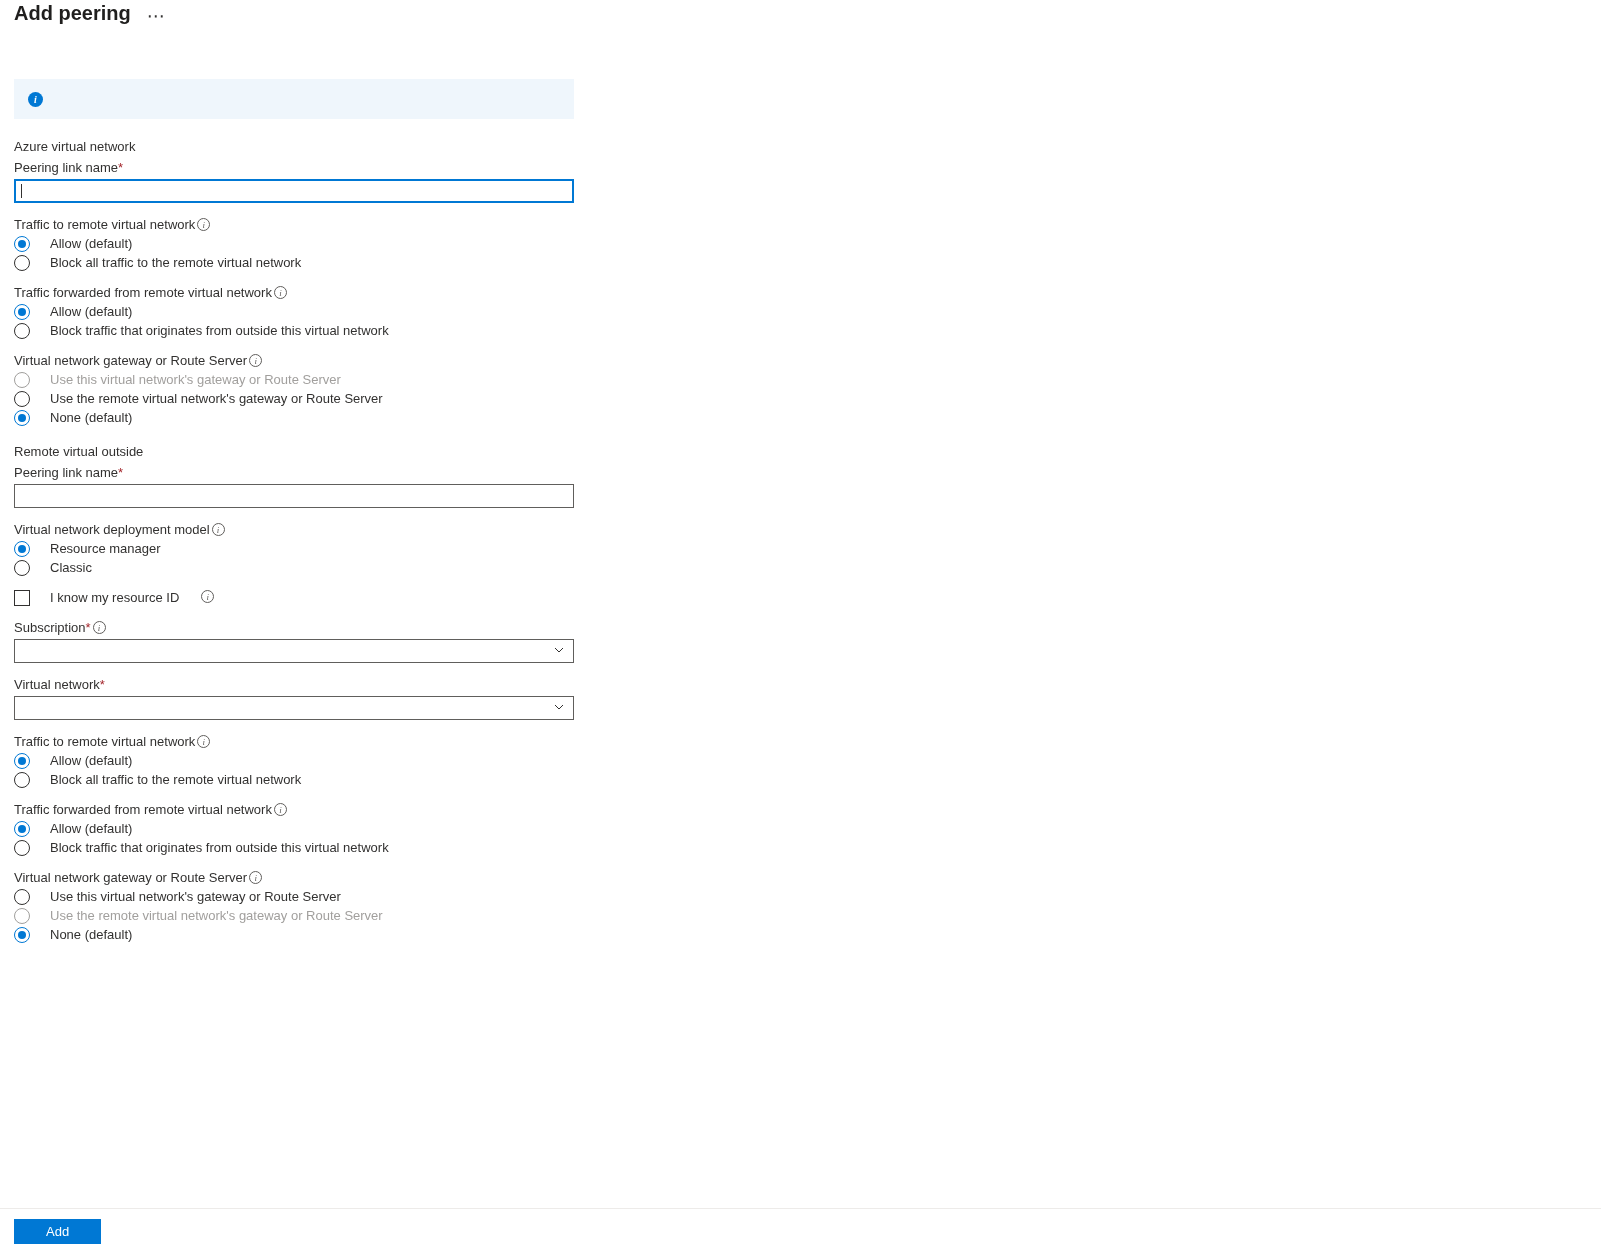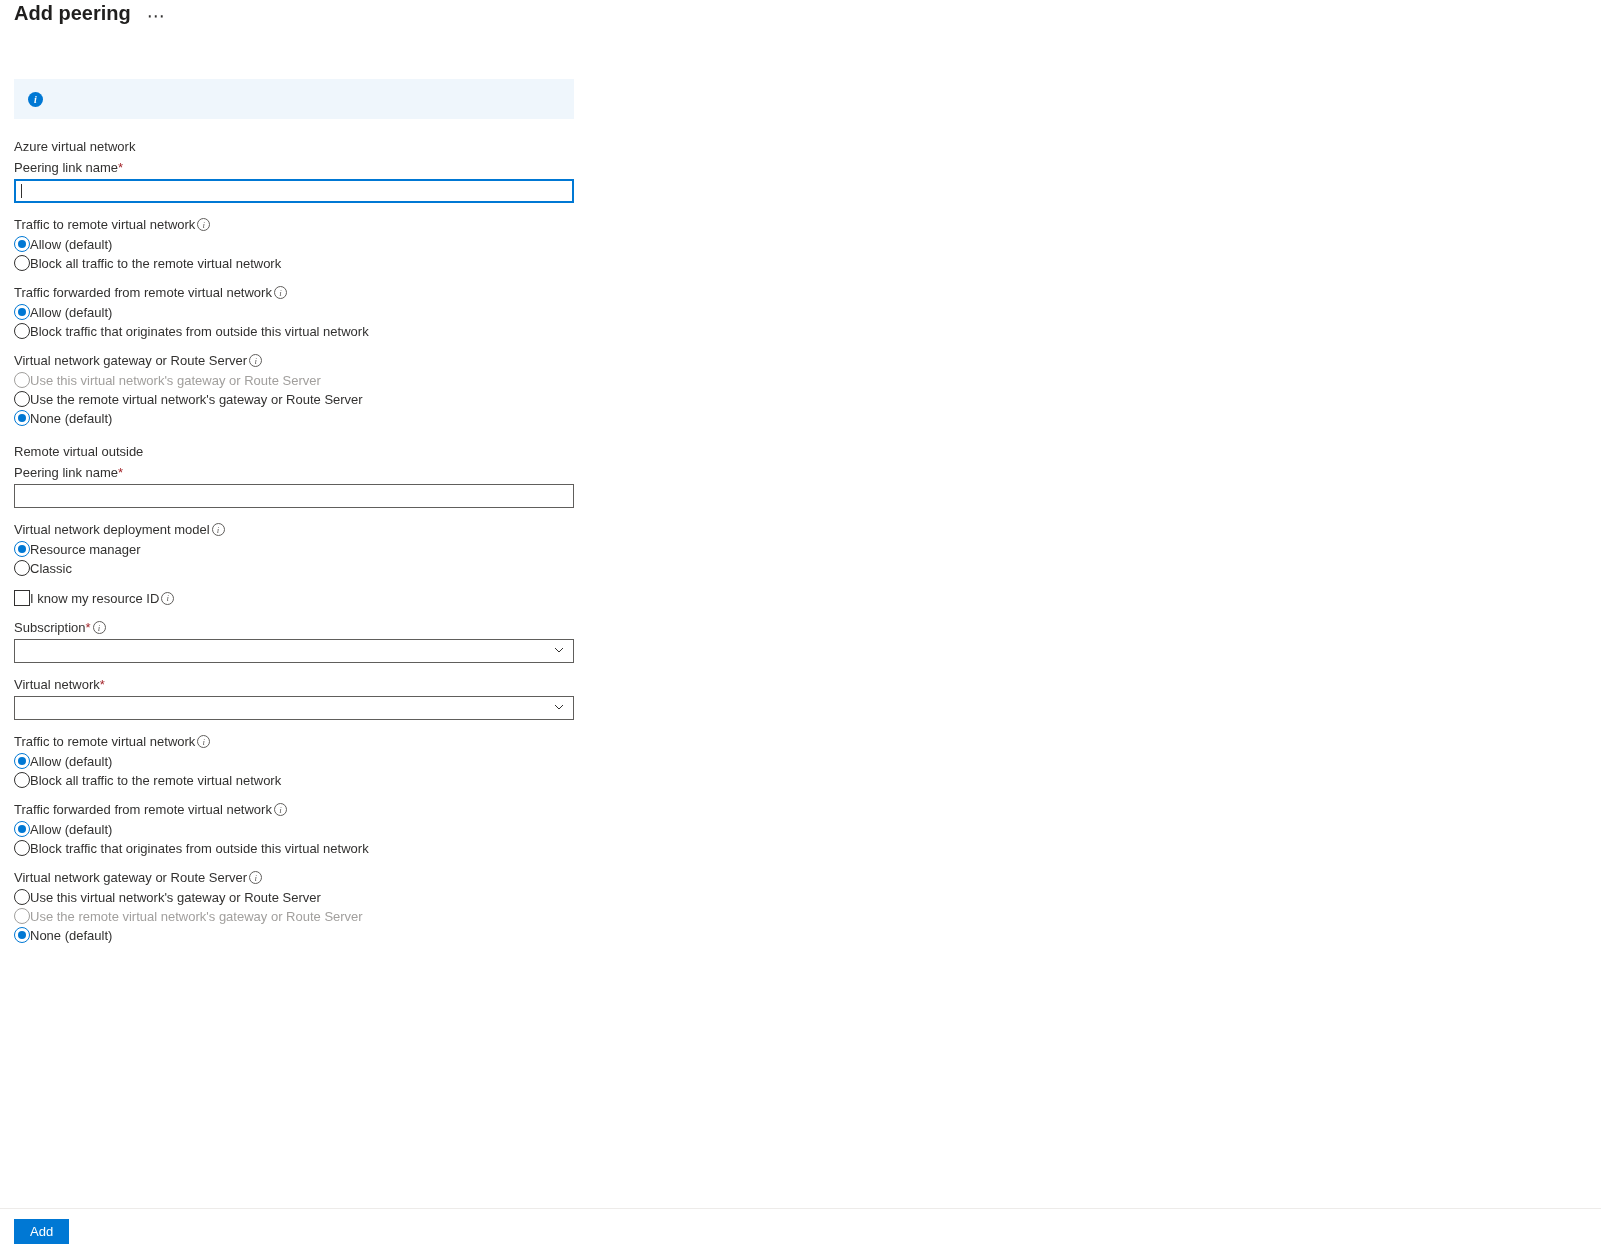--- a/index.html
+++ b/index.html
@@ -43,21 +43,21 @@
   .cursor-line {
     position: relative;
   }
   .cursor-line::before {
     content: "";
     position: absolute;
     left: 6px; top: 4px; bottom: 4px;
     width: 1px; background: #323130;
   }
   .group { margin-top: 14px; }
-  .radio-row, .check-row { display: flex; align-items: center; gap: 0; margin: 3px 0; font-size: 13px; }
+  .radio-row, .check-row { display: flex; align-items: flex-start; gap: 20px; margin: 3px 0; font-size: 13px; }
   .radio-outer {
     width: 16px; height: 16px; border-radius: 50%;
     border: 1px solid #323130; display: inline-flex; align-items: center; justify-content: center;
     flex-shrink: 0;
   }
   .radio-outer.selected { border-color: #0078d4; }
   .radio-outer.disabled { border-color: #a19f9d; }
   .radio-inner { width: 8px; height: 8px; border-radius: 50%; background: #0078d4; }
   .radio-label { color: #323130; }
   .radio-label.disabled { color: #a19f9d; }
@@ -75,21 +75,21 @@
     display: flex; align-items: center; justify-content: space-between; padding: 0 8px;
   }
   .chevron { color: #323130; }
   .select-value { font-size: 13px; color: #323130; }
   .footer {
     position: fixed; left: 0; right: 0; bottom: 0; background: #fff;
     border-top: 1px solid #edebe9; padding: 10px 14px;
   }
   .add-btn {
     background: #0078d4; color: #fff; border: none; font-size: 13px;
-    padding: 5px 16px; cursor: pointer; font-family: inherit;
+    padding: 5px 32px; cursor: pointer; font-family: inherit;
   }
   svg.chev { width: 12px; height: 12px; }
 </style>
 </head>
 <body>
 
 <div class="page">
 
   <div class="header">
     <div class="page-title">Add peering</div>

